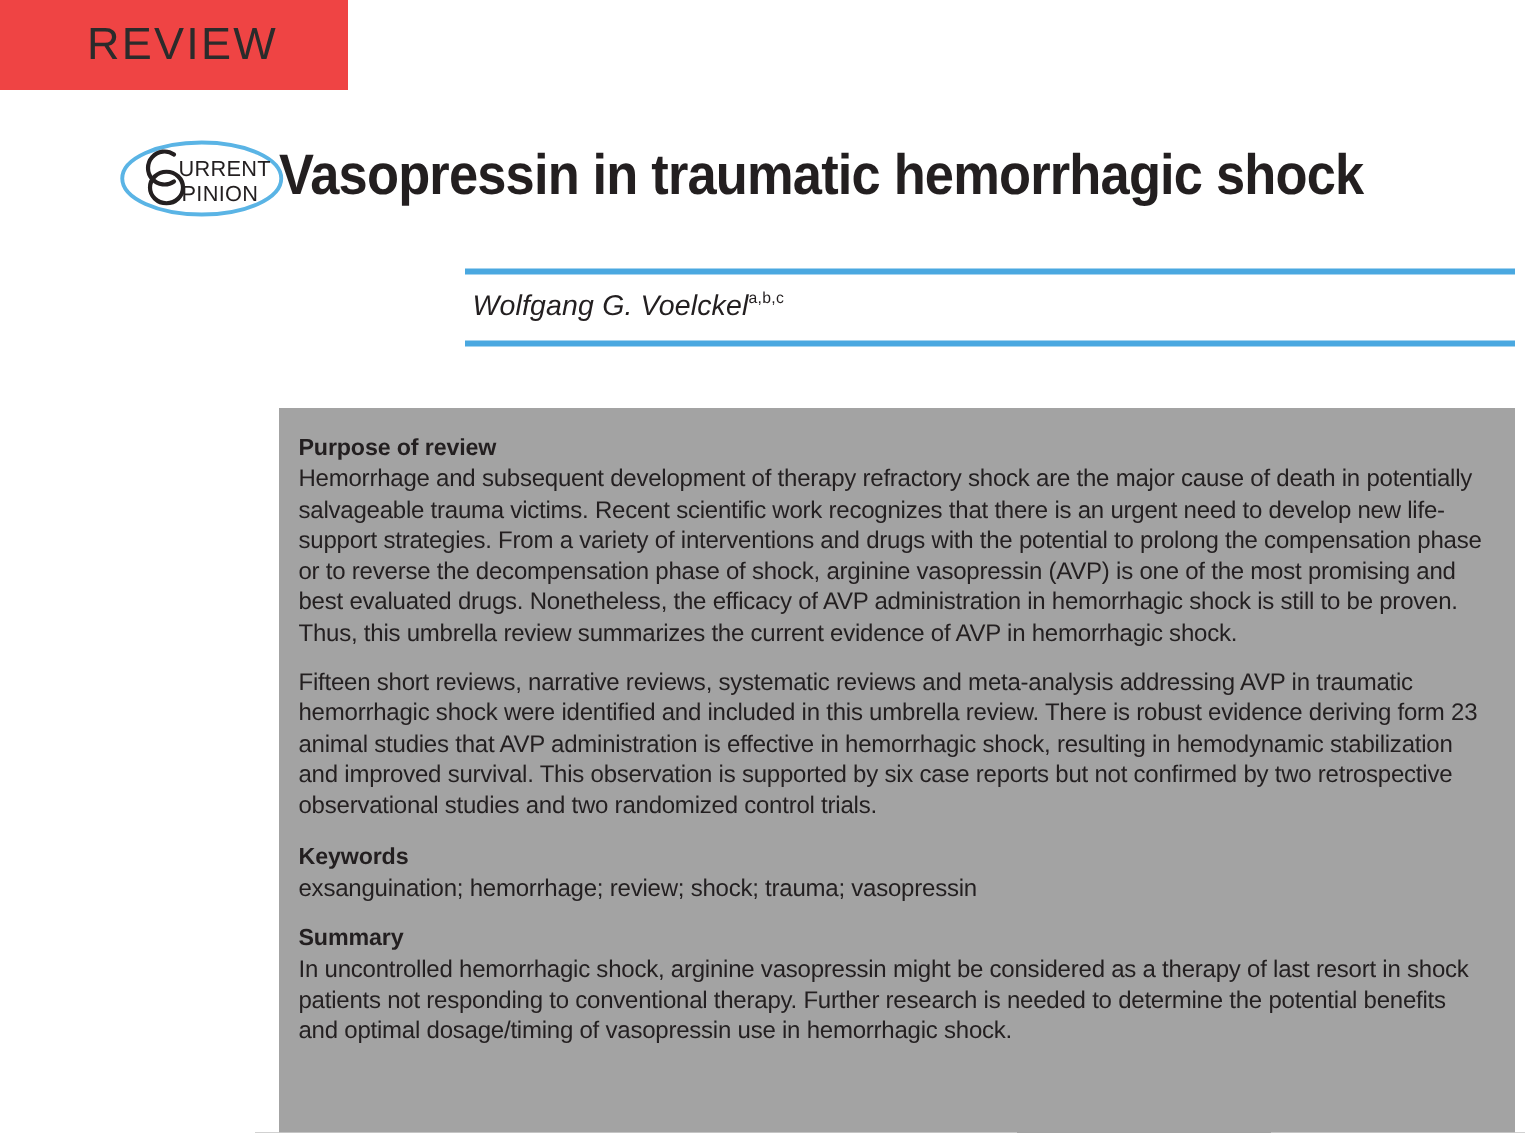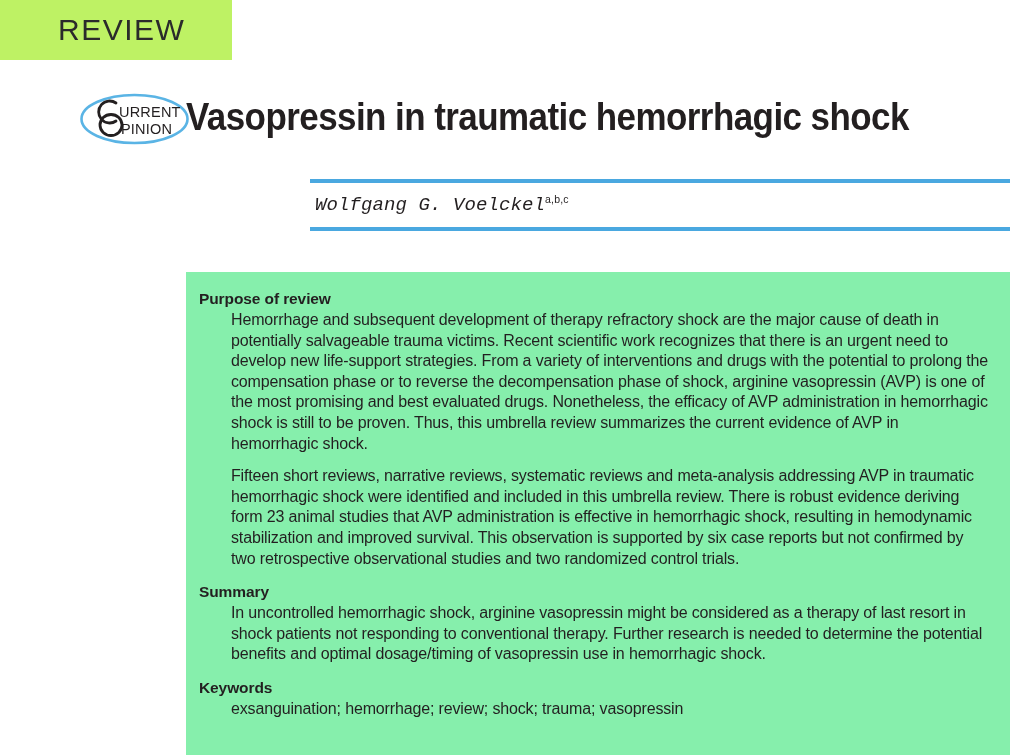--- a/index.html
+++ b/index.html
@@ -15,21 +15,21 @@
     position: relative;
   }
 
   
   .review-banner {
     position: absolute;
     left: 0;
     top: 0;
     width: 232px;
     height: 60px;
-    background: #bef264;
+    background: #ef4444;
   }
   .review-banner-label {
     position: absolute;
     left: 58px;
     top: 12px;
     font-family: "Liberation Sans", sans-serif;
     font-size: 30px;
     font-weight: 300;
     letter-spacing: 1.5px;
     color: #2b2b2b;
@@ -84,21 +84,21 @@
     height: 4px;
     background: #4aa8e0;
   }
   .author-line {
     height: 44px;
     display: flex;
     align-items: center;
     padding-left: 5px;
   }
   .author-name {
-    font-family: Liberation Mono, monospace;
+    font-family: Liberation Sans, sans-serif;
     font-style: italic;
     font-size: 19px;
     font-weight: 500;
     color: #231f20;
     letter-spacing: 0.1px;
   }
   .author-affil {
     font-family: "Liberation Sans", sans-serif;
     font-size: 10.5px;
     color: #231f20;
@@ -108,21 +108,21 @@
     letter-spacing: 0.2px;
   }
 
   
   .abstract-box {
     position: absolute;
     left: 186px;
     top: 272px;
     width: 824px;
     height: 483px;
-    background: #86efac;
+    background: #a3a3a3;
     box-sizing: border-box;
     padding: 16px 22px 10px 13px;
   }
   .abs-section {
     margin-bottom: 12px;
   }
   .abs-section:last-child {
     margin-bottom: 0;
   }
   .abs-heading {
@@ -134,21 +134,20 @@
     margin-bottom: 1px;
     letter-spacing: -0.1px;
   }
   .abs-body {
     font-family: "Liberation Sans", sans-serif;
     font-size: 16px;
     color: #231f20;
     line-height: 20.6px;
     letter-spacing: -0.15px;
     text-align: left;
-    margin-left: 32px;
   }
 </style>
 </head>
 <body>
 
 <div class="review-banner">
   <div class="review-banner-label">REVIEW</div>
 </div>
 
 <div class="title-row">
@@ -182,22 +181,22 @@
   <div class="abs-section">
     <div class="abs-heading">Purpose of review</div>
     <div class="abs-body">Hemorrhage and subsequent development of therapy refractory shock are the major cause of death in potentially salvageable trauma victims. Recent scientific work recognizes that there is an urgent need to develop new life-support strategies. From a variety of interventions and drugs with the potential to prolong the compensation phase or to reverse the decompensation phase of shock, arginine vasopressin (AVP) is one of the most promising and best evaluated drugs. Nonetheless, the efficacy of AVP administration in hemorrhagic shock is still to be proven. Thus, this umbrella review summarizes the current evidence of AVP in hemorrhagic shock.</div>
   </div>
 
   <div class="abs-section">
     <div class="abs-body">Fifteen short reviews, narrative reviews, systematic reviews and meta-analysis addressing AVP in traumatic hemorrhagic shock were identified and included in this umbrella review. There is robust evidence deriving form 23 animal studies that AVP administration is effective in hemorrhagic shock, resulting in hemodynamic stabilization and improved survival. This observation is supported by six case reports but not confirmed by two retrospective observational studies and two randomized control trials.</div>
   </div>
 
   <div class="abs-section">
+    <div class="abs-heading">Keywords</div>
+    <div class="abs-body">exsanguination; hemorrhage; review; shock; trauma; vasopressin</div>
+  </div>
+
+  <div class="abs-section">
     <div class="abs-heading">Summary</div>
     <div class="abs-body">In uncontrolled hemorrhagic shock, arginine vasopressin might be considered as a therapy of last resort in shock patients not responding to conventional therapy. Further research is needed to determine the potential benefits and optimal dosage/timing of vasopressin use in hemorrhagic shock.</div>
   </div>
 
-  <div class="abs-section">
-    <div class="abs-heading">Keywords</div>
-    <div class="abs-body">exsanguination; hemorrhage; review; shock; trauma; vasopressin</div>
-  </div>
-
 </div>
 
 </body></html>

